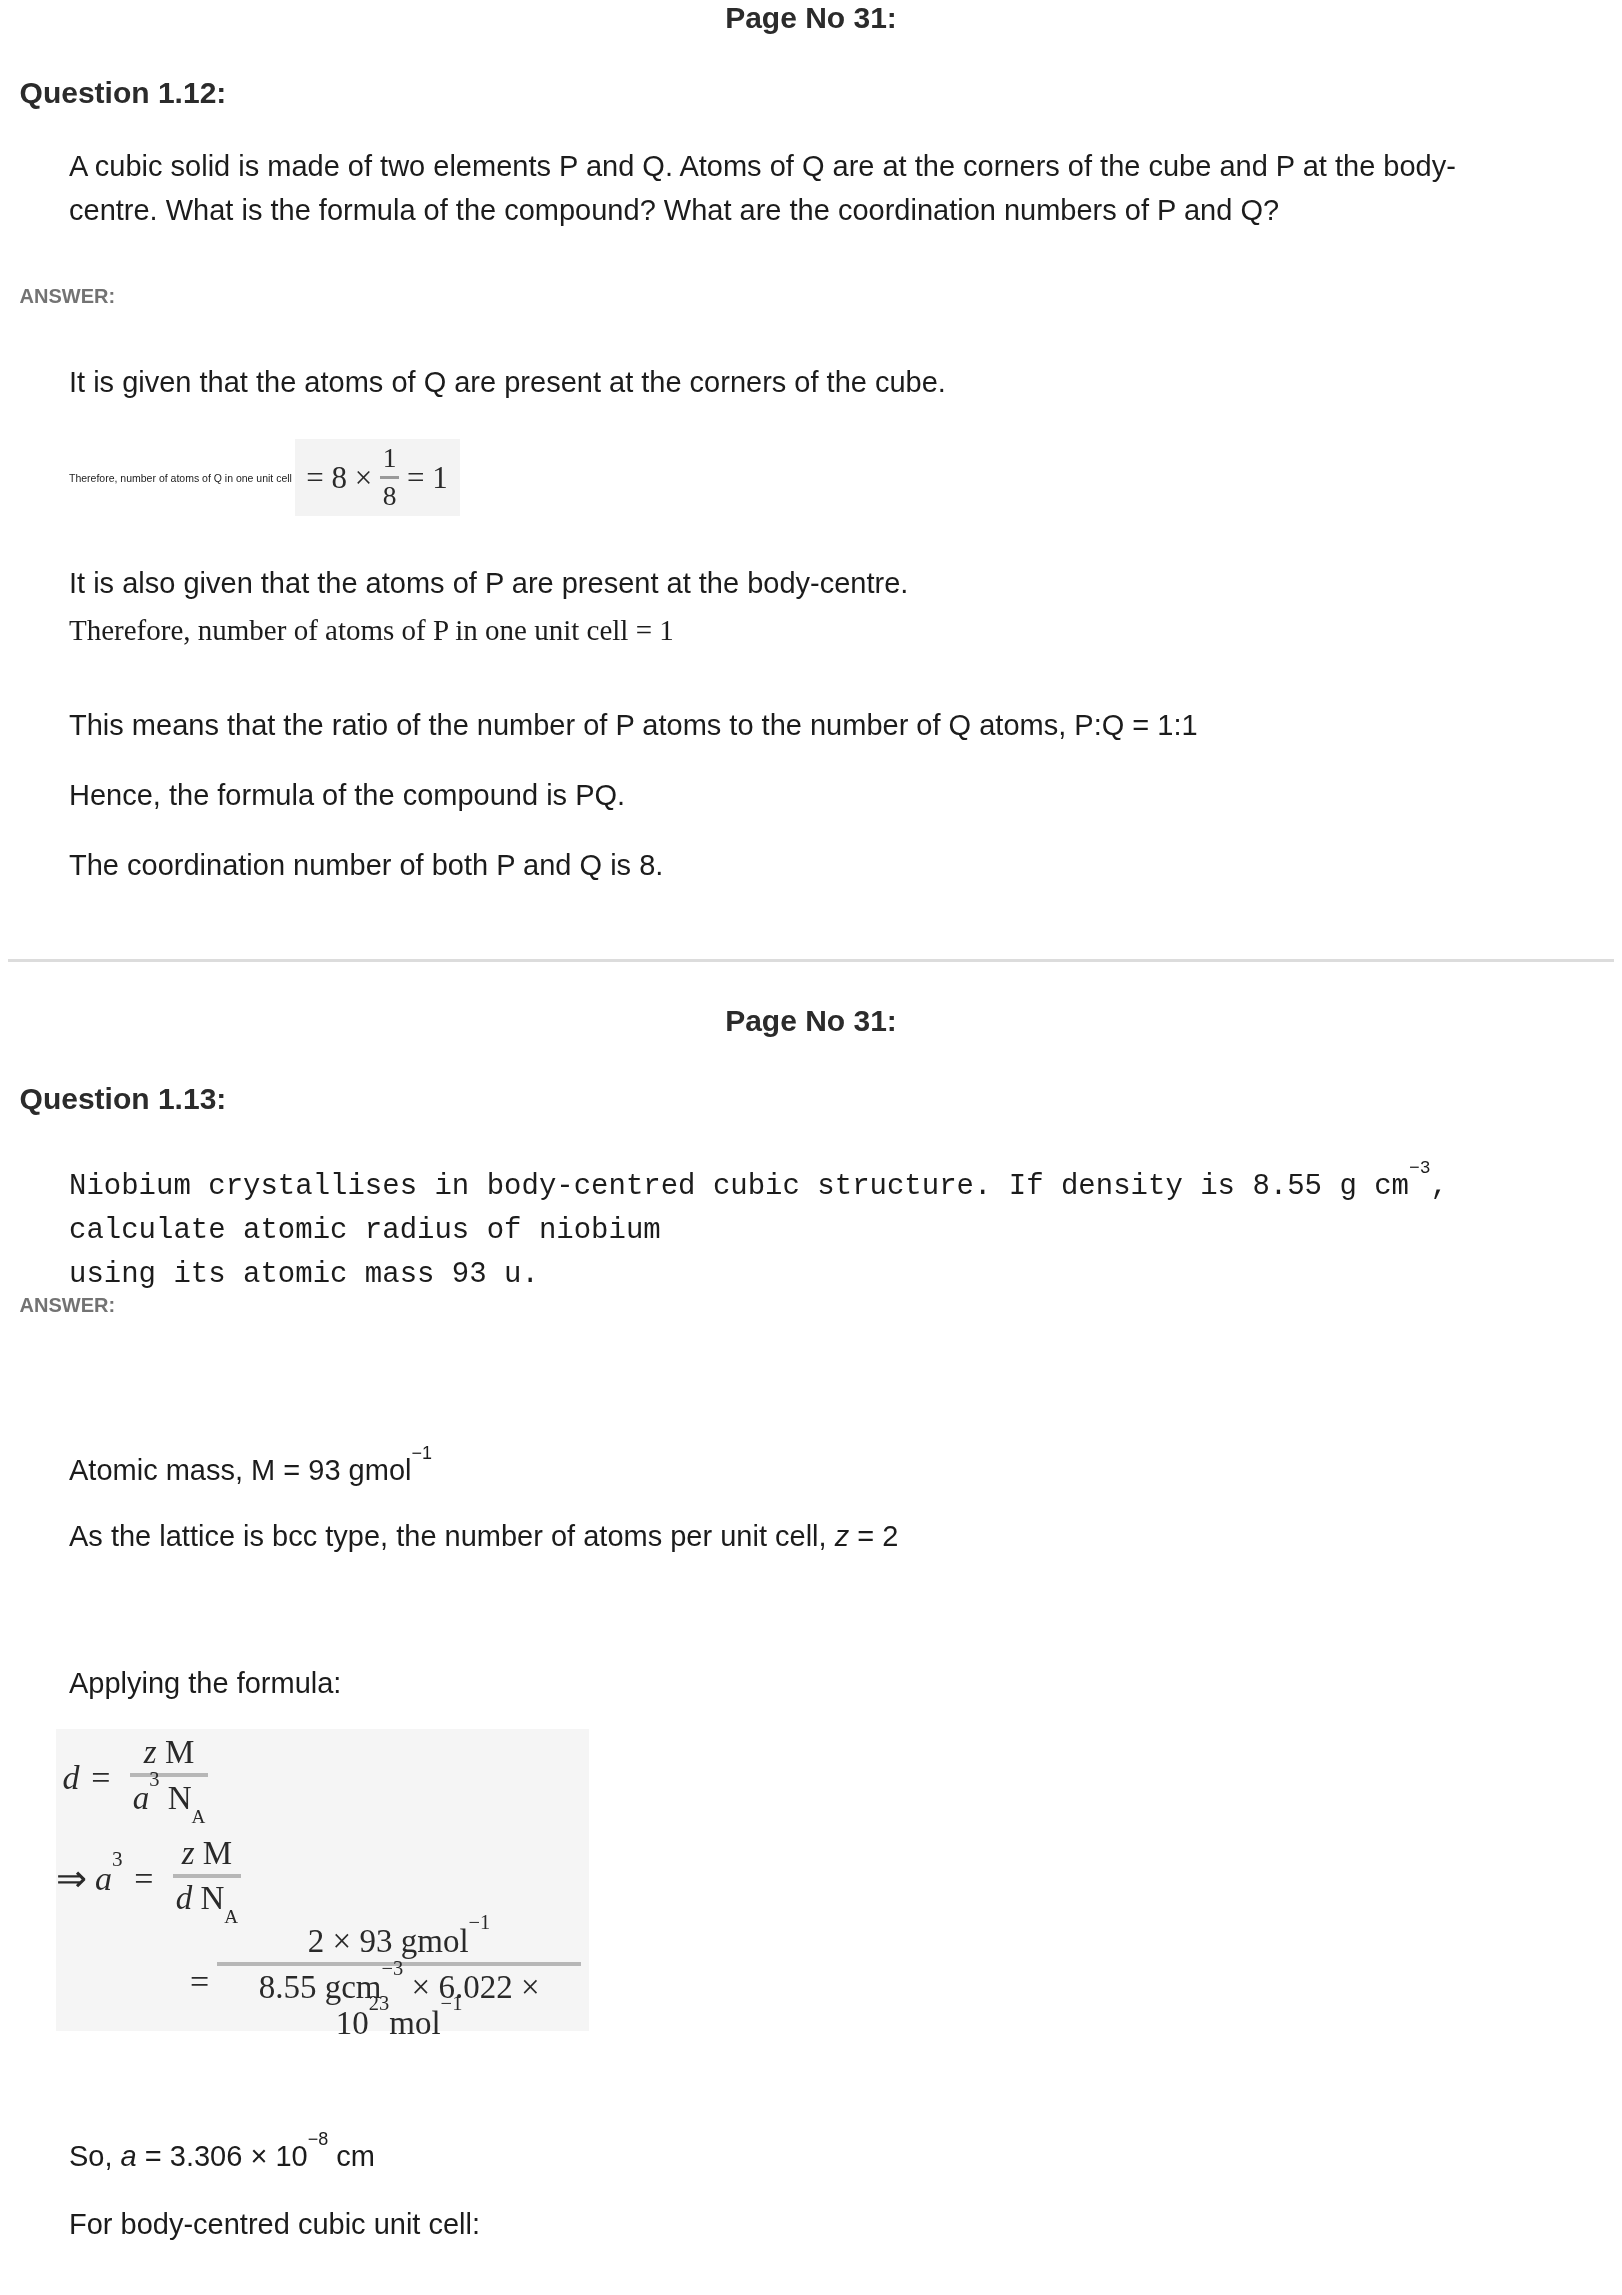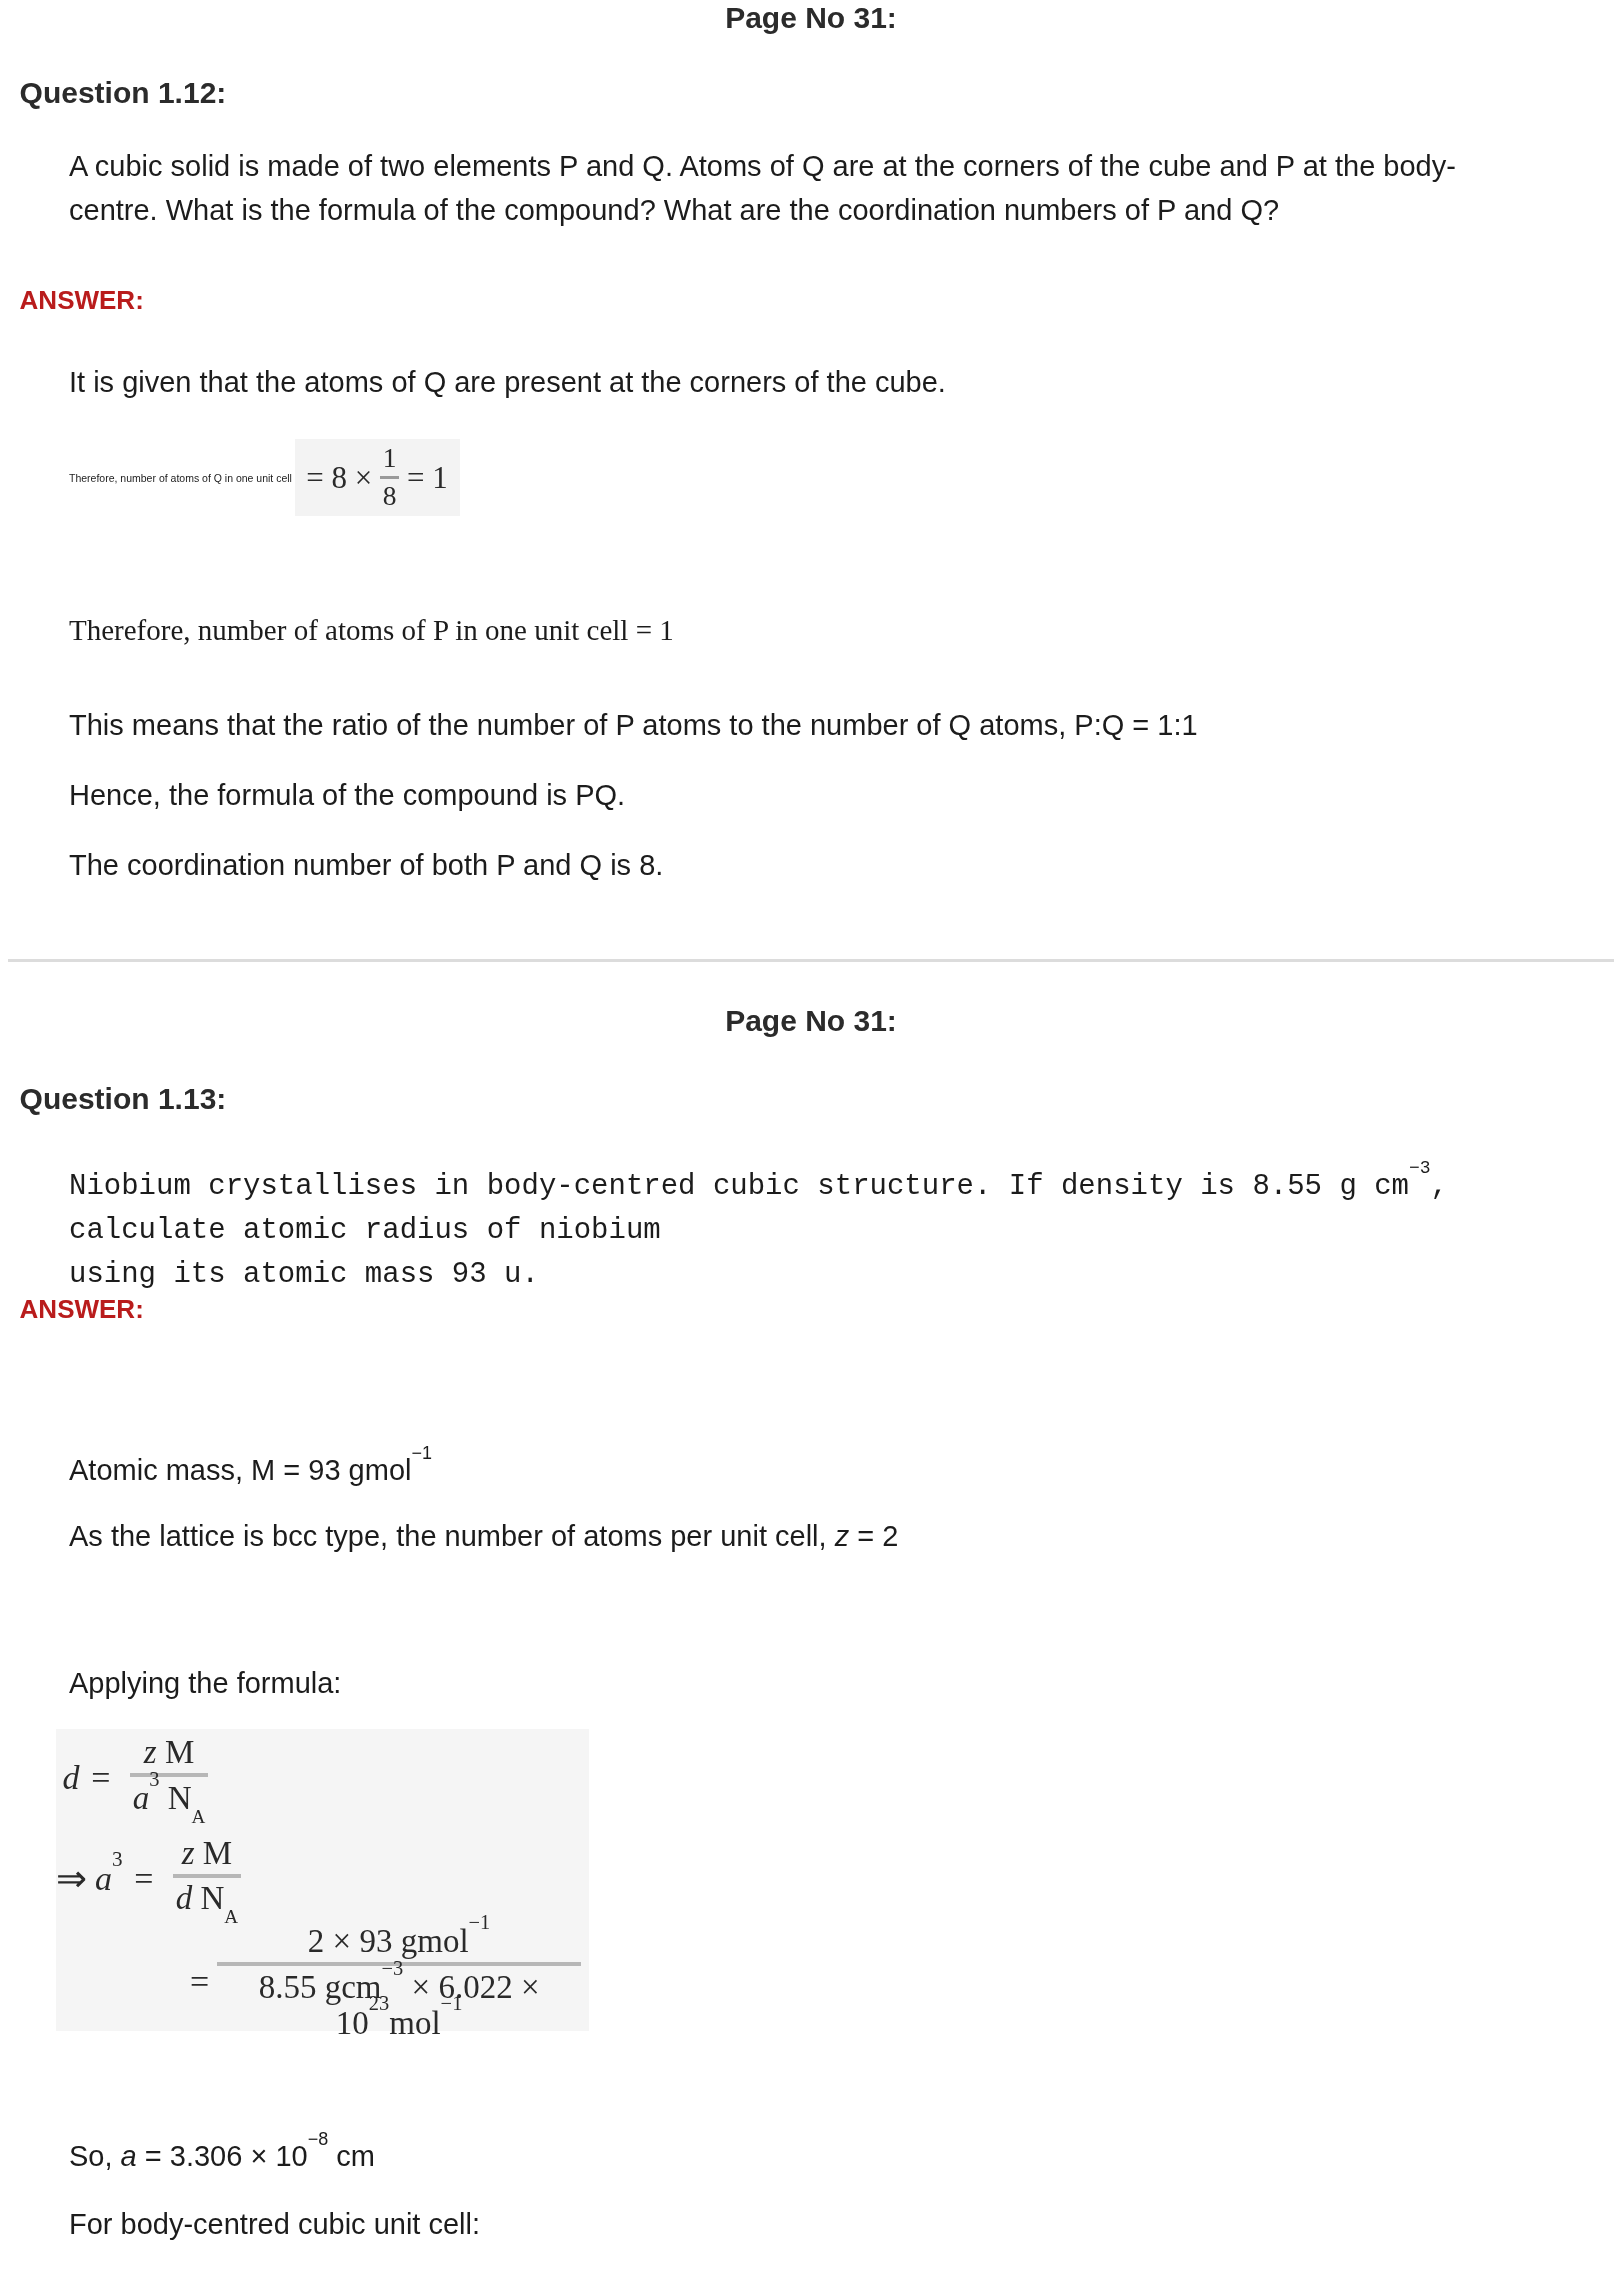--- a/index.html
+++ b/index.html
@@ -22,23 +22,23 @@
     color: #2b2b2b;
   }
   .q-heading {
     left: 19.6px;
     font-size: 30px;
     font-weight: 700;
     color: #2b2b2b;
   }
   .answer-heading {
     left: 19.6px;
-    font-size: 26px;
+    font-size: 20px;
     font-weight: 700;
-    color: #b91c1c;
+    color: #737373;
   }
   .para {
     left: 69px;
     width: 1531px;
     font-size: 29px;
     line-height: 44px;
     color: #1c1c1c;
   }
   .it { font-style: italic; }
   sup.s { font-size: 62%; position: relative; top: -0.55em; letter-spacing: 0; }
@@ -131,20 +131,21 @@
       <span>= 8 ×</span>
       <span class="frac">
         <span class="num" style="font-size:27.5px;">1</span>
         <span class="bar"></span>
         <span class="den" style="font-size:27.5px;">8</span>
       </span>
       <span>= 1</span>
     </span>
   </div>
 
+  <div class="abs para" style="top: 561px;">It is also given that the atoms of P are present at the body-centre.</div>
   <div class="abs para" style="top: 608px; font-family: Liberation Serif, serif;">Therefore, number of atoms of P in one unit cell = 1</div>
   <div class="abs para" style="top: 703px;">This means that the ratio of the number of P atoms to the number of Q atoms, P:Q = 1:1</div>
   <div class="abs para" style="top: 773px;">Hence, the formula of the compound is PQ.</div>
   <div class="abs para" style="top: 843px;">The coordination number of both P and Q is 8.</div>
 
   <div class="abs divider" style="top: 959px;"></div>
 
   <div class="abs center-head" style="top: 1004px;">Page No 31:</div>
 
   <div class="abs q-heading" style="top: 1082px;">Question 1.13:</div>

